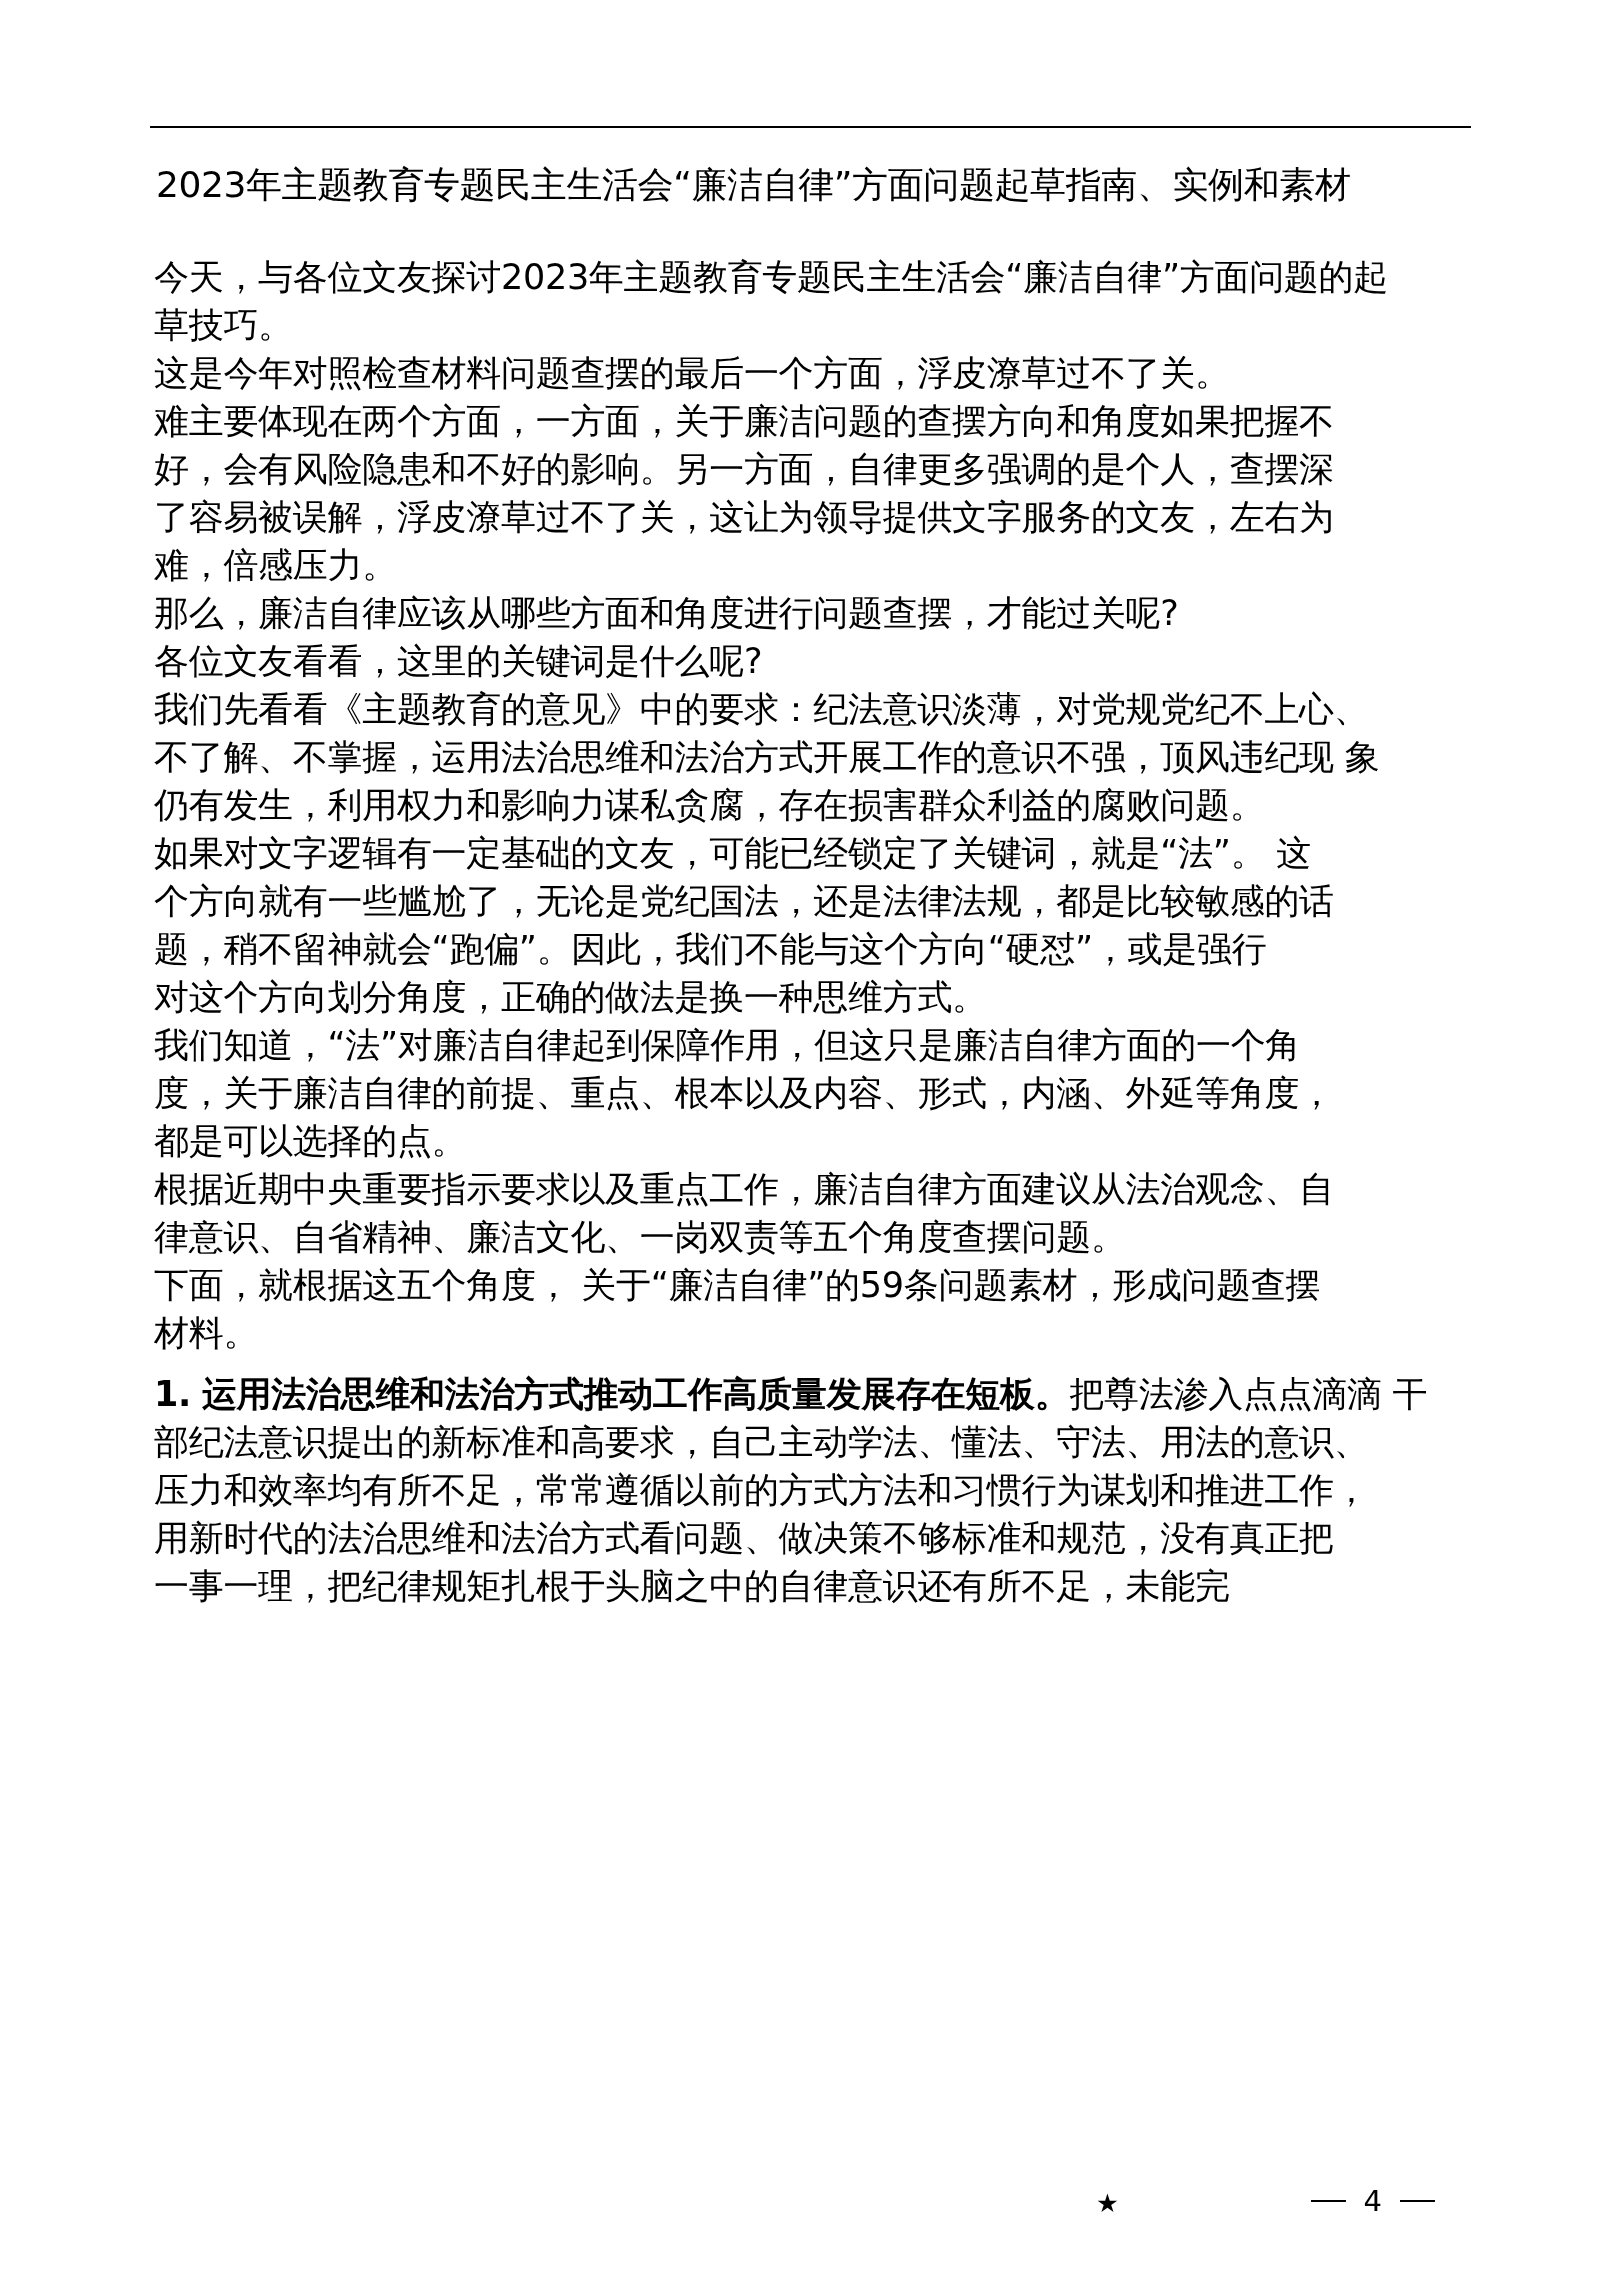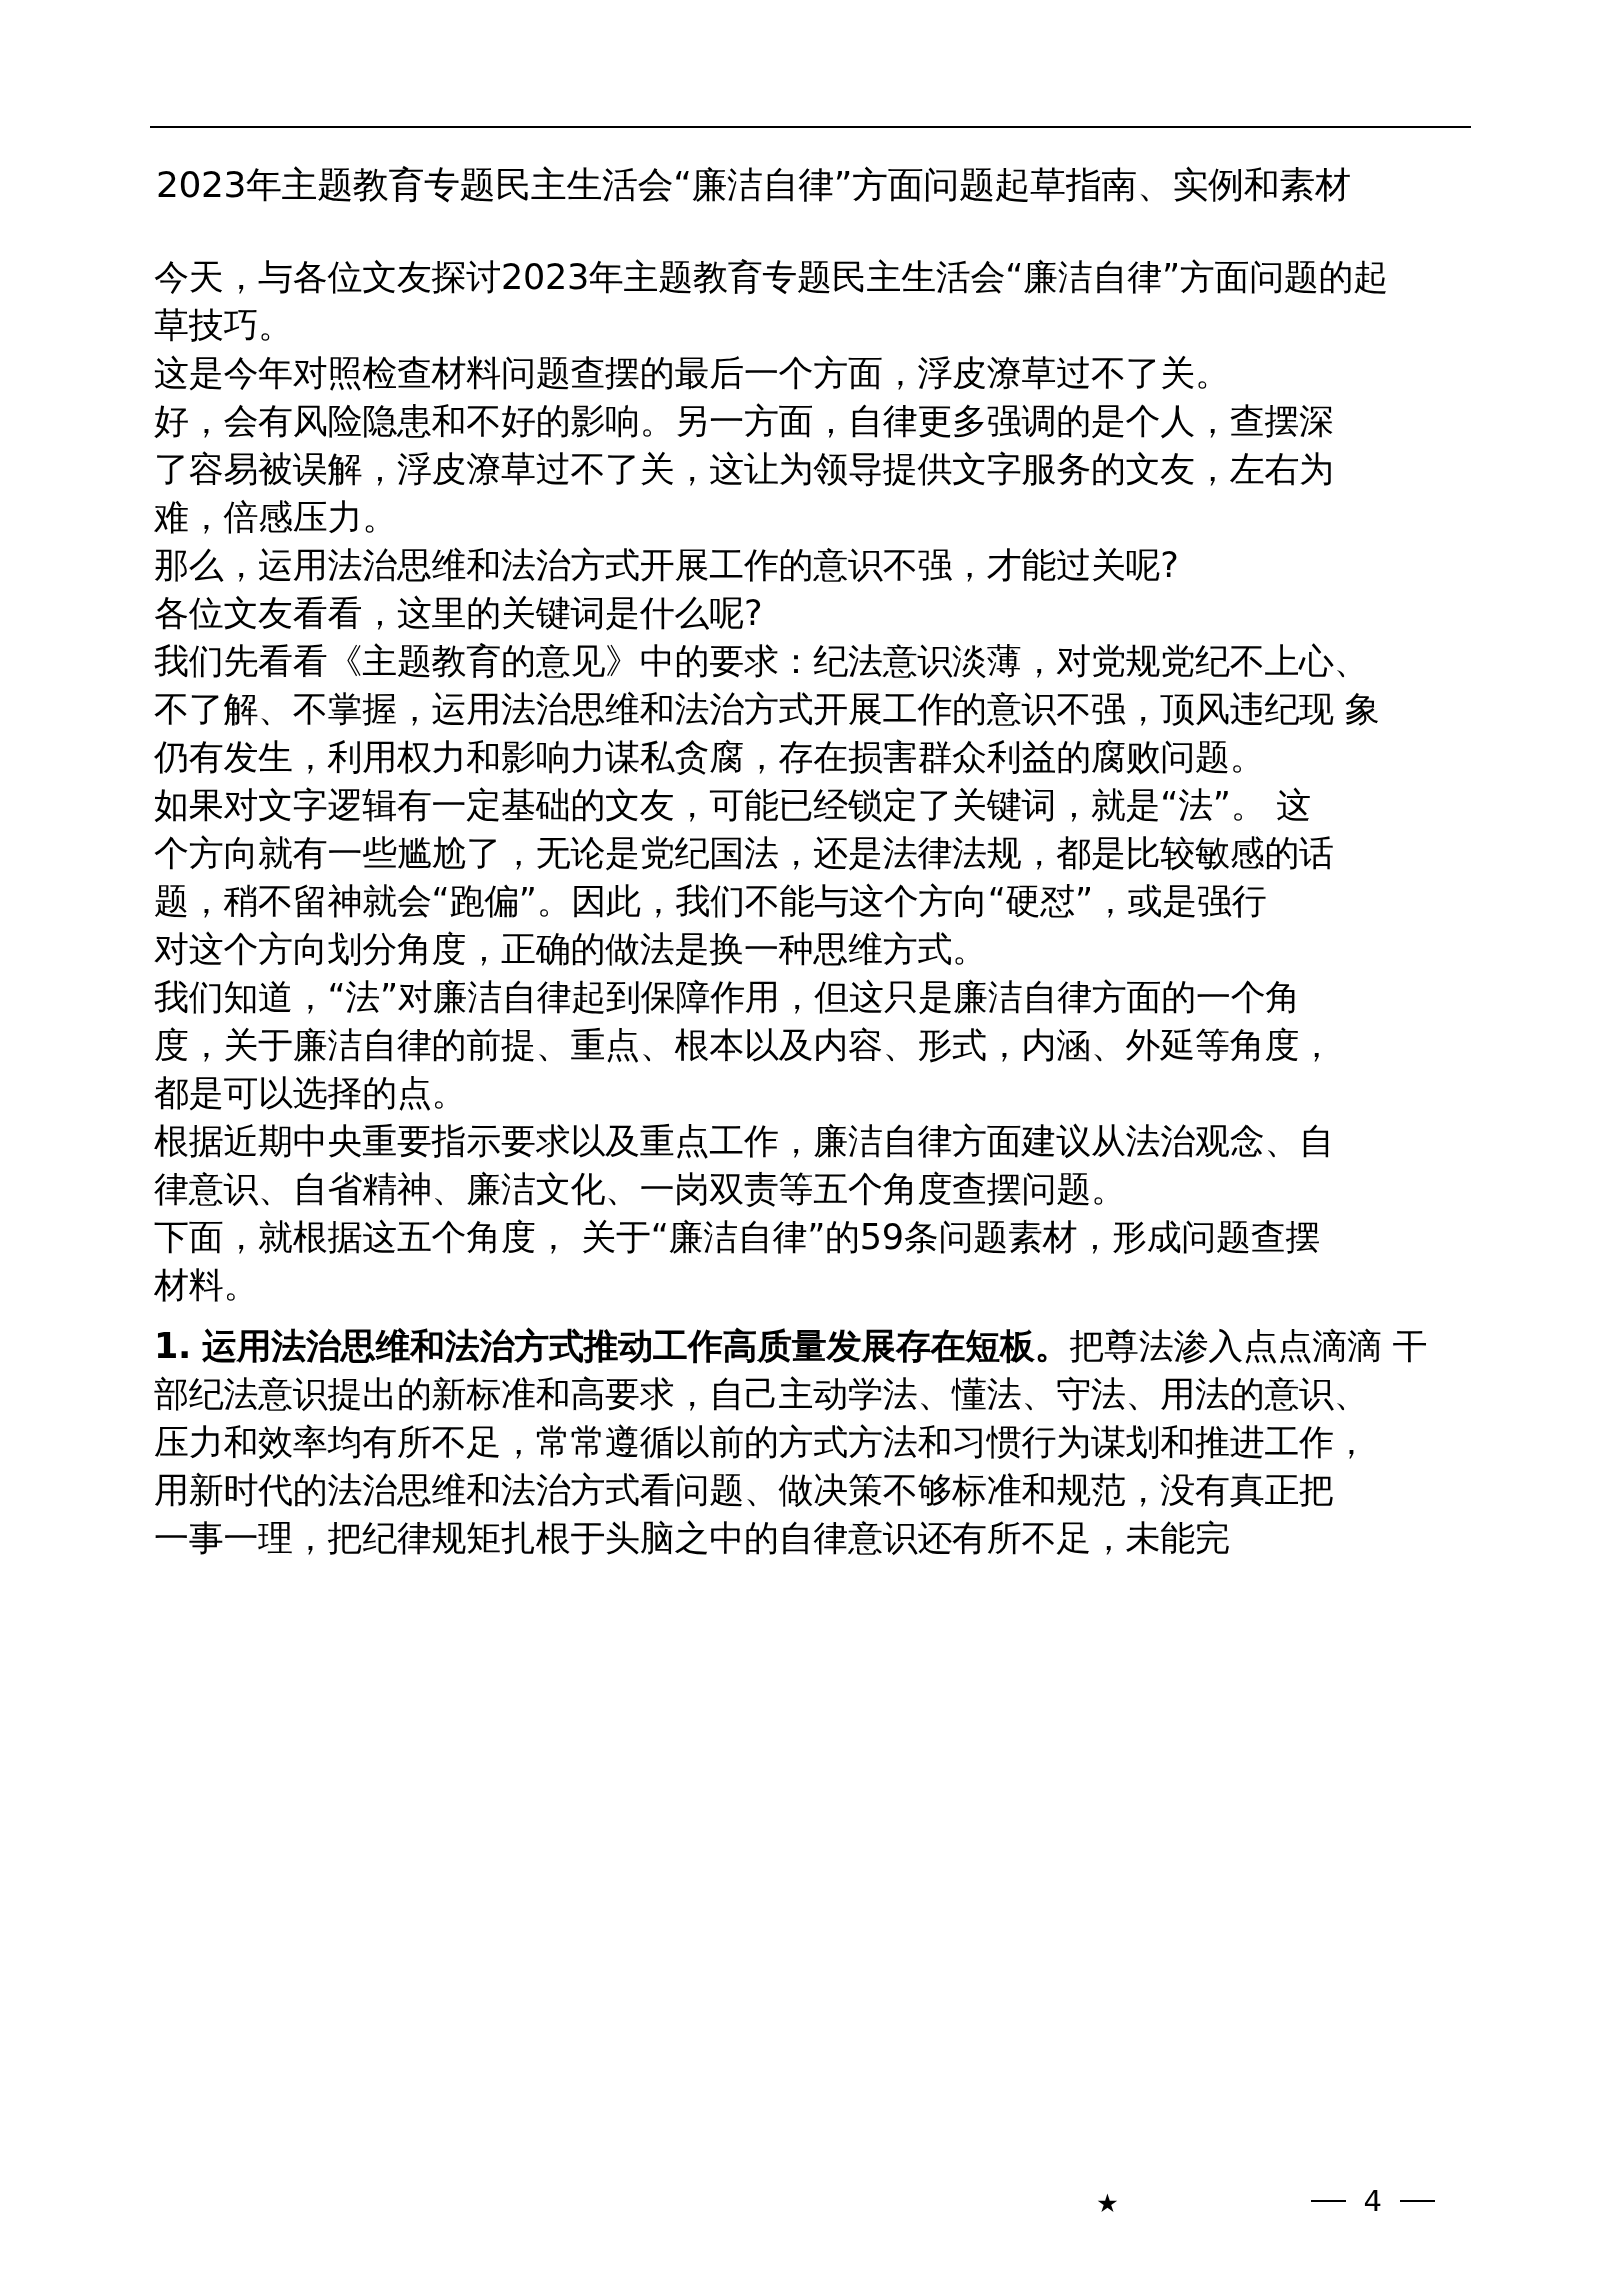--- a/index.html
+++ b/index.html
@@ -94,27 +94,28 @@
   <div class="para">
     <span class="line">今天，与各位文友探讨2023年主题教育专题民主生活会“廉洁自律”方面问题的起</span>
     <span class="line">草技巧。</span>
   </div>
 
   <div class="para">
     <span class="line">这是今年对照检查材料问题查摆的最后一个方面，浮皮潦草过不了关。</span>
   </div>
 
   <div class="para">
+    <span class="line">难主要体现在两个方面，一方面，关于廉洁问题的查摆方向和角度如果把握不</span>
     <span class="line">好，会有风险隐患和不好的影响。另一方面，自律更多强调的是个人，查摆深</span>
     <span class="line">了容易被误解，浮皮潦草过不了关，这让为领导提供文字服务的文友，左右为</span>
     <span class="line">难，倍感压力。</span>
   </div>
 
   <div class="para">
-    <span class="line">那么，运用法治思维和法治方式开展工作的意识不强，才能过关呢?</span>
+    <span class="line">那么，廉洁自律应该从哪些方面和角度进行问题查摆，才能过关呢?</span>
   </div>
 
   <div class="para">
     <span class="line">各位文友看看，这里的关键词是什么呢?</span>
   </div>
 
   <div class="para">
     <span class="line">我们先看看《主题教育的意见》中的要求：纪法意识淡薄，对党规党纪不上心、</span>
     <span class="line">不了解、不掌握，运用法治思维和法治方式开展工作的意识不强，顶风违纪现 象</span>
     <span class="line">仍有发生，利用权力和影响力谋私贪腐，存在损害群众利益的腐败问题。</span>

